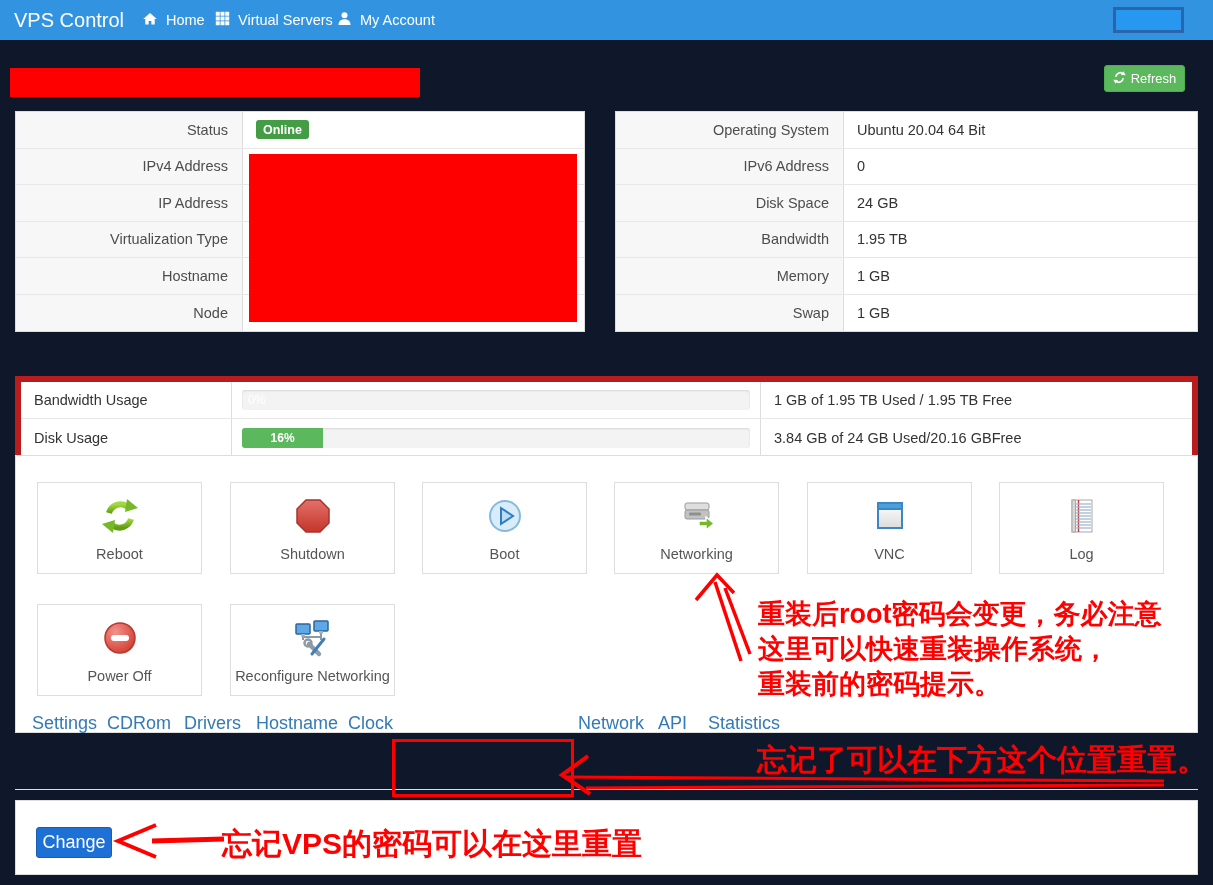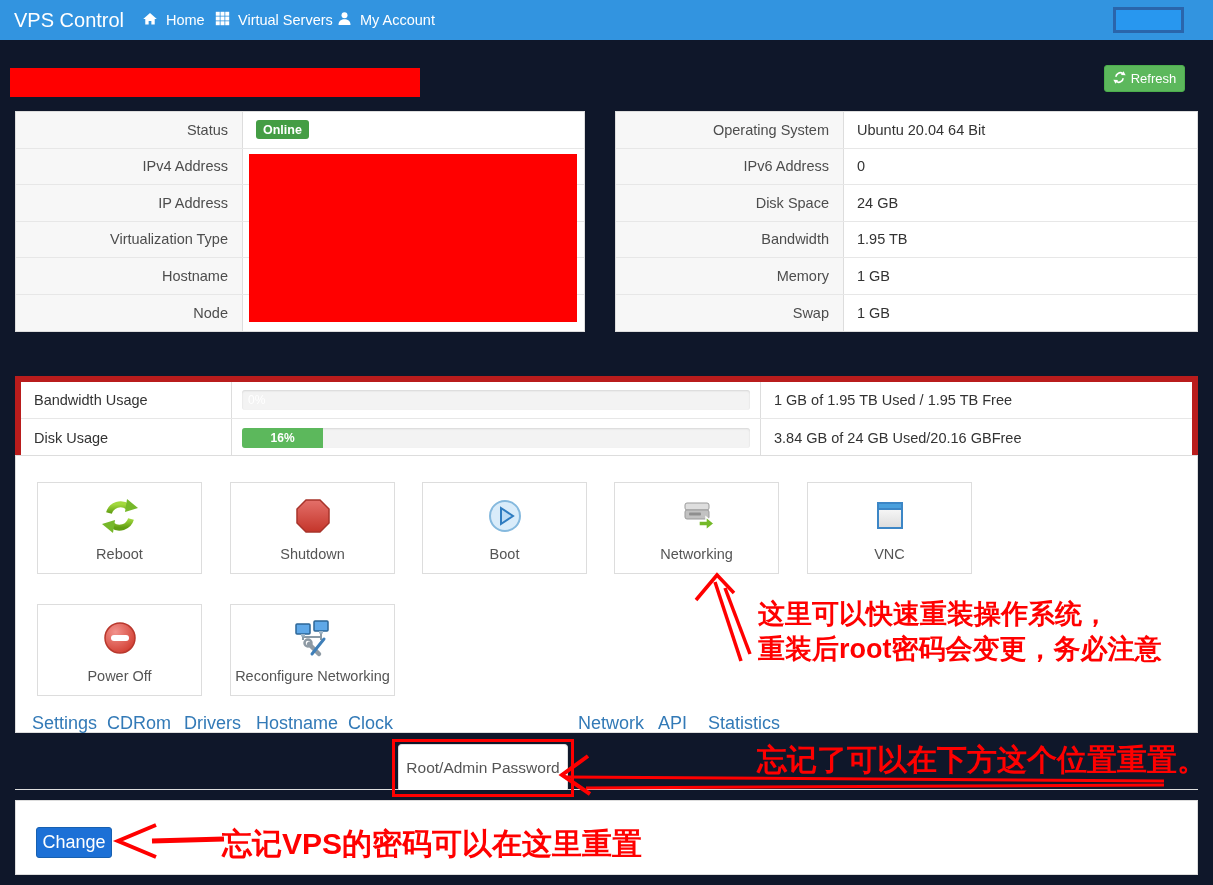--- a/index.html
+++ b/index.html
@@ -269,20 +269,41 @@
                 <stop offset="1" stop-color="#dcdcdc"></stop>
               </linearGradient>
             </defs>
           <rect x="8" y="7" width="24" height="25" fill="url(#g-win)" stroke="#3c86c6" stroke-width="2"></rect>
           <rect x="8" y="7" width="24" height="6" fill="#4aa0dd" stroke="#3c86c6" stroke-width="2"></rect>
         </svg>
       </span>
       <span class="abtn-label">VNC</span>
     </div>
 
+    <div class="abtn r1 c6">
+      <span>
+        <svg width="40" height="40" viewBox="0 0 40 40">
+          <rect x="10" y="4" width="20" height="32" fill="#fdfdfd" stroke="#a9a9a9"></rect>
+          <rect x="10" y="4" width="3.5" height="32" fill="#d6d6d6" stroke="#a9a9a9"></rect>
+          <line x1="16.5" y1="4" x2="16.5" y2="36" stroke="#c33" stroke-width="1.4"></line>
+          <g stroke="#9db3c8" stroke-width="1.2">
+            <line x1="14" y1="8" x2="29" y2="8"></line>
+              <line x1="14" y1="11" x2="29" y2="11"></line>
+              <line x1="14" y1="14" x2="29" y2="14"></line>
+            <line x1="14" y1="17" x2="29" y2="17"></line>
+              <line x1="14" y1="20" x2="29" y2="20"></line>
+              <line x1="14" y1="23" x2="29" y2="23"></line>
+            <line x1="14" y1="26" x2="29" y2="26"></line>
+              <line x1="14" y1="29" x2="29" y2="29"></line>
+              <line x1="14" y1="32" x2="29" y2="32"></line>
+          </g>
+        </svg>
+      </span>
+      <span class="abtn-label">Log</span>
+    </div>
 
     <div class="abtn r2 c1">
       <span>
         <svg width="40" height="40" viewBox="0 0 40 40">
           <defs>
               <radialGradient id="g-pw" cx="35%" cy="30%" r="75%">
                 <stop offset="0" stop-color="#f2938d"></stop>
                 <stop offset="1" stop-color="#d23f33"></stop>
               </radialGradient>
             </defs>
@@ -314,31 +335,31 @@
   </div>
 
   <svg class="ann-svg" style="left:690px; top:566px;" width="80" height="105" viewBox="0 0 80 105">
     <g stroke="#ff0000" stroke-width="3.5" fill="none">
       <polyline points="6,34 27,9 44,27"></polyline>
       <line x1="25" y1="16" x2="51" y2="95"></line>
       <line x1="35" y1="22" x2="60" y2="88"></line>
     </g>
   </svg>
   <div class="note note-reinstall">
+    <div>重装后root密码会变更，务必注意</div>
     <div>这里可以快速重装操作系统，</div>
-    <div>重装后root密码会变更，务必注意</div>
+    <div>重装前的密码提示。</div>
   </div>
 
   <div class="tabs-line"></div>
   <a class="tab-link t-settings">Settings</a>
   <a class="tab-link t-cdrom">CDRom</a>
   <a class="tab-link t-drivers">Drivers</a>
   <a class="tab-link t-hostname">Hostname</a>
   <a class="tab-link t-clock">Clock</a>
-  <div class="tab-active">Root/Admin Password</div>
   <a class="tab-link t-network">Network</a>
   <a class="tab-link t-api">API</a>
   <a class="tab-link t-statistics">Statistics</a>
 
   <div class="tab-red-box"></div>
   <svg class="ann-svg" style="left:552px; top:750px;" width="625" height="50" viewBox="0 0 625 50">
     <g stroke="#ff0000" fill="none">
       <polyline points="36,6 10,25 38,44" stroke-width="4"></polyline>
       <line x1="14" y1="27" x2="612" y2="31" stroke-width="3"></line>
       <line x1="34" y1="38" x2="612" y2="35" stroke-width="3"></line>

